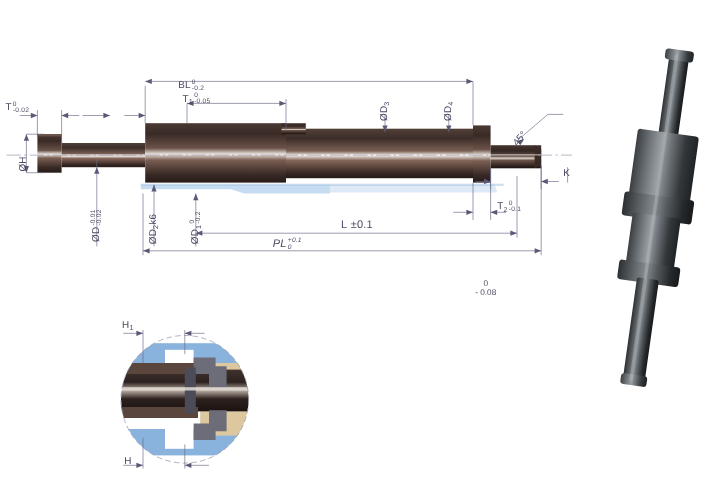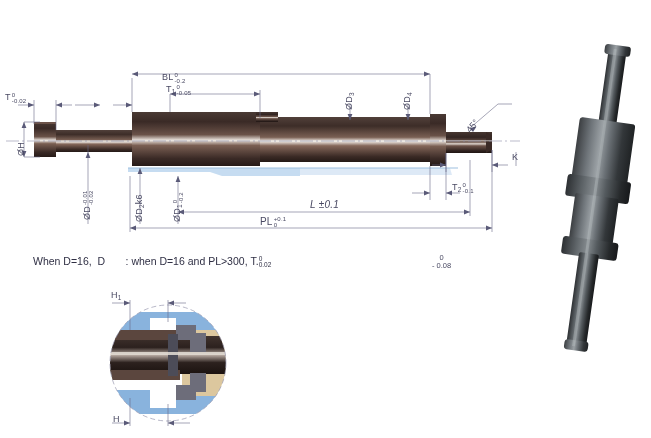--- a/index.html
+++ b/index.html
@@ -284,40 +284,36 @@
   </div>
 
   <div class="dimtxt vert" style="left:402px;top:110px;transform:rotate(-90deg);">
     <span>ØD</span><span class="sub">4</span>
   </div>
 
   <div class="dimtxt vert" style="left:464px;top:128px;transform:rotate(-50deg);">
     <span>45</span><span>°</span>
   </div>
 
-  <div class="dimtxt" style="left:310px;top:199px;font-size:10px;font-style:italic;">
+  <div class="dimtxt" style="left:310px;top:199px;font-size:10px;">
     <span>L</span>&nbsp;<span>±0.1</span>
   </div>
 
-  <div class="dimtxt" style="left:260px;top:216px;font-size:10px;">
+  <div class="dimtxt" style="left:248px;top:216px;font-size:10px;font-style:italic;">
     <span>PL</span><span class="tol"><span>+0.1</span><span>0</span></span>
   </div>
 
   <div class="dimtxt" style="left:452px;top:182px;">
     <span>T</span><span class="sub">2</span><span class="tol"><span>0</span><span>-0.1</span></span>
   </div>
 
   <div class="dimtxt" style="left:512px;top:152px;">
     <span>K</span>
   </div>
 
-  <div class="note" style="left:33px;top:255px;">
-    <span>When D=16,</span>&nbsp;&nbsp;<span>D</span>
-    &nbsp;&nbsp;&nbsp;&nbsp;&nbsp;&nbsp;<span>:</span>&nbsp;<span>when D=16 and PL&gt;300,</span>&nbsp;<span>T.</span><span class="tolin"><span>0</span><span>0.02</span></span>
-  </div>
 
   <div class="tolblock" style="left:432px;top:254px;">
     <div>0</div>
     <div>- 0.08</div>
   </div>
 
   <div class="dimtxt" style="left:111px;top:290px;">
     <span>H</span><span class="sub">1</span>
   </div>
   <div class="dimtxt" style="left:113px;top:414px;">

